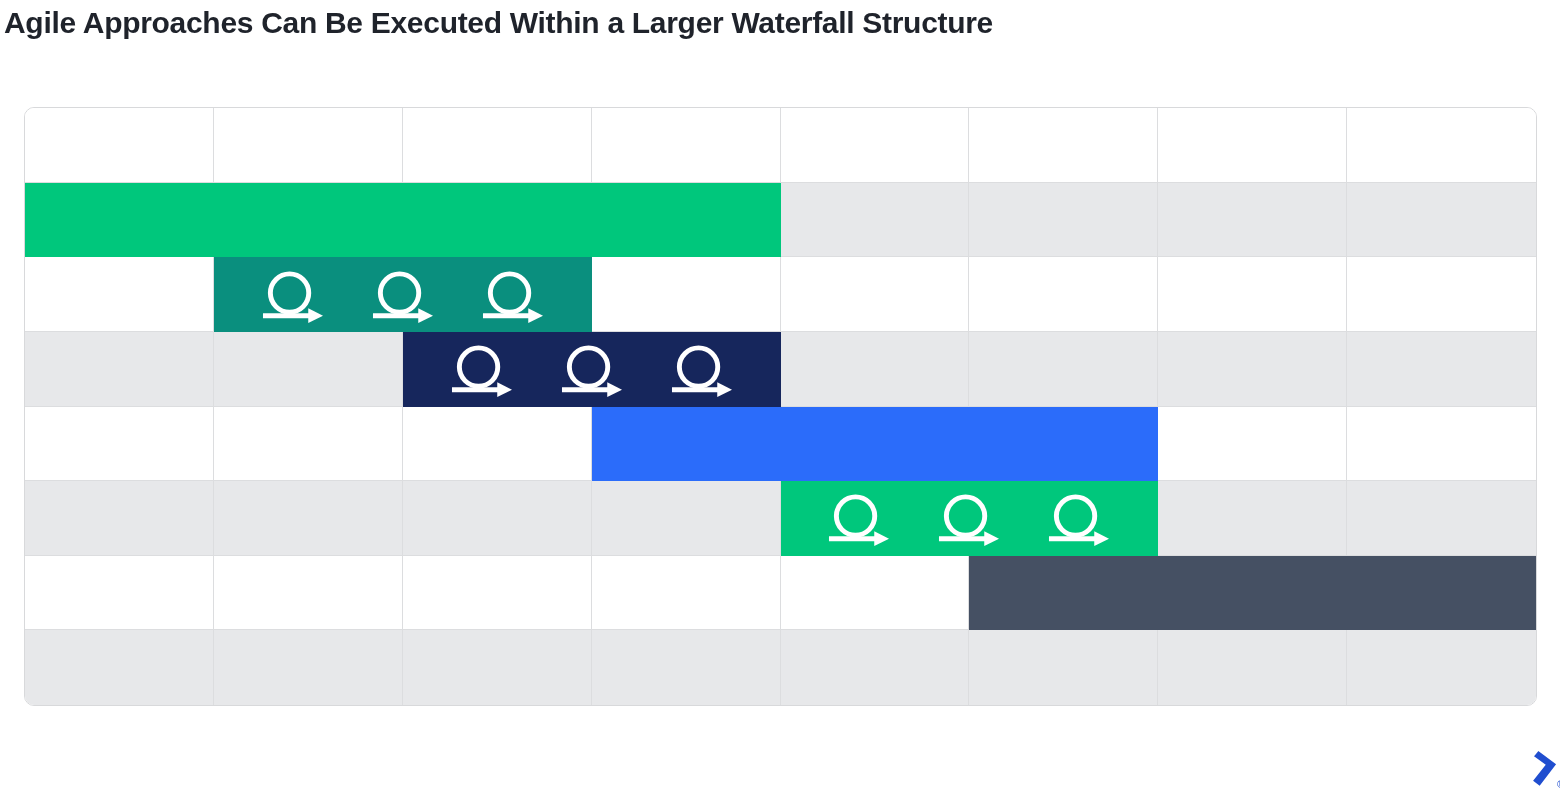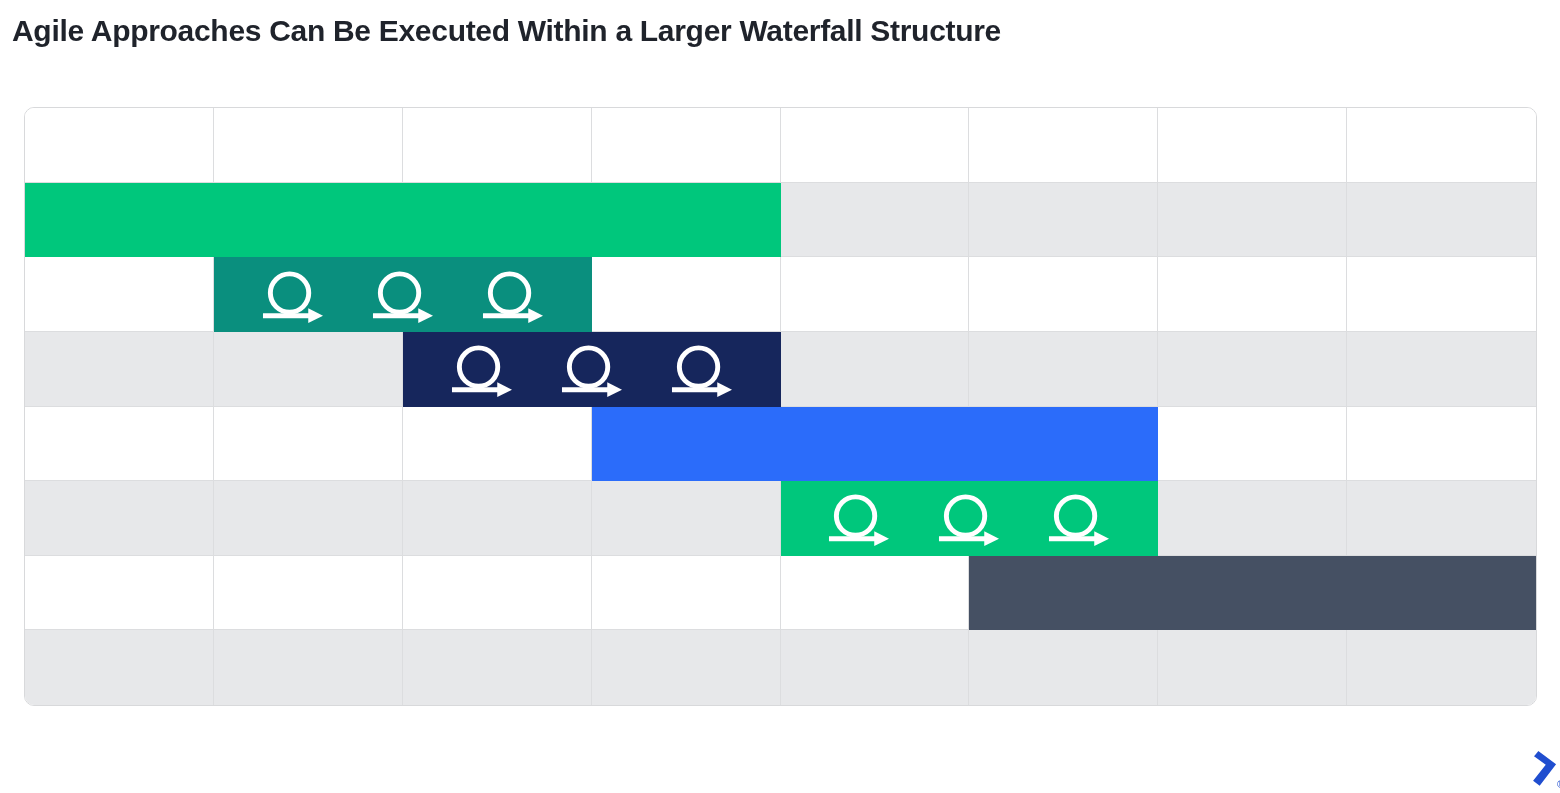--- a/index.html
+++ b/index.html
@@ -6,21 +6,21 @@
   body{
     width:1560px;height:793px;
     background:#ffffff;
     font-family:"Liberation Sans", sans-serif;
     position:relative;
     overflow:hidden;
   }
   .page-title{
     position:absolute;
     left:0px;top:2px;
-    margin:12px;
+    margin:4px;
     font-size:30px;
     font-weight:bold;
     letter-spacing:-0.3px;
     color:#1F232B;
     white-space:nowrap;
   }
   .chart{
     position:absolute;
     left:24px;top:107px;
     width:1513px;height:599px;

